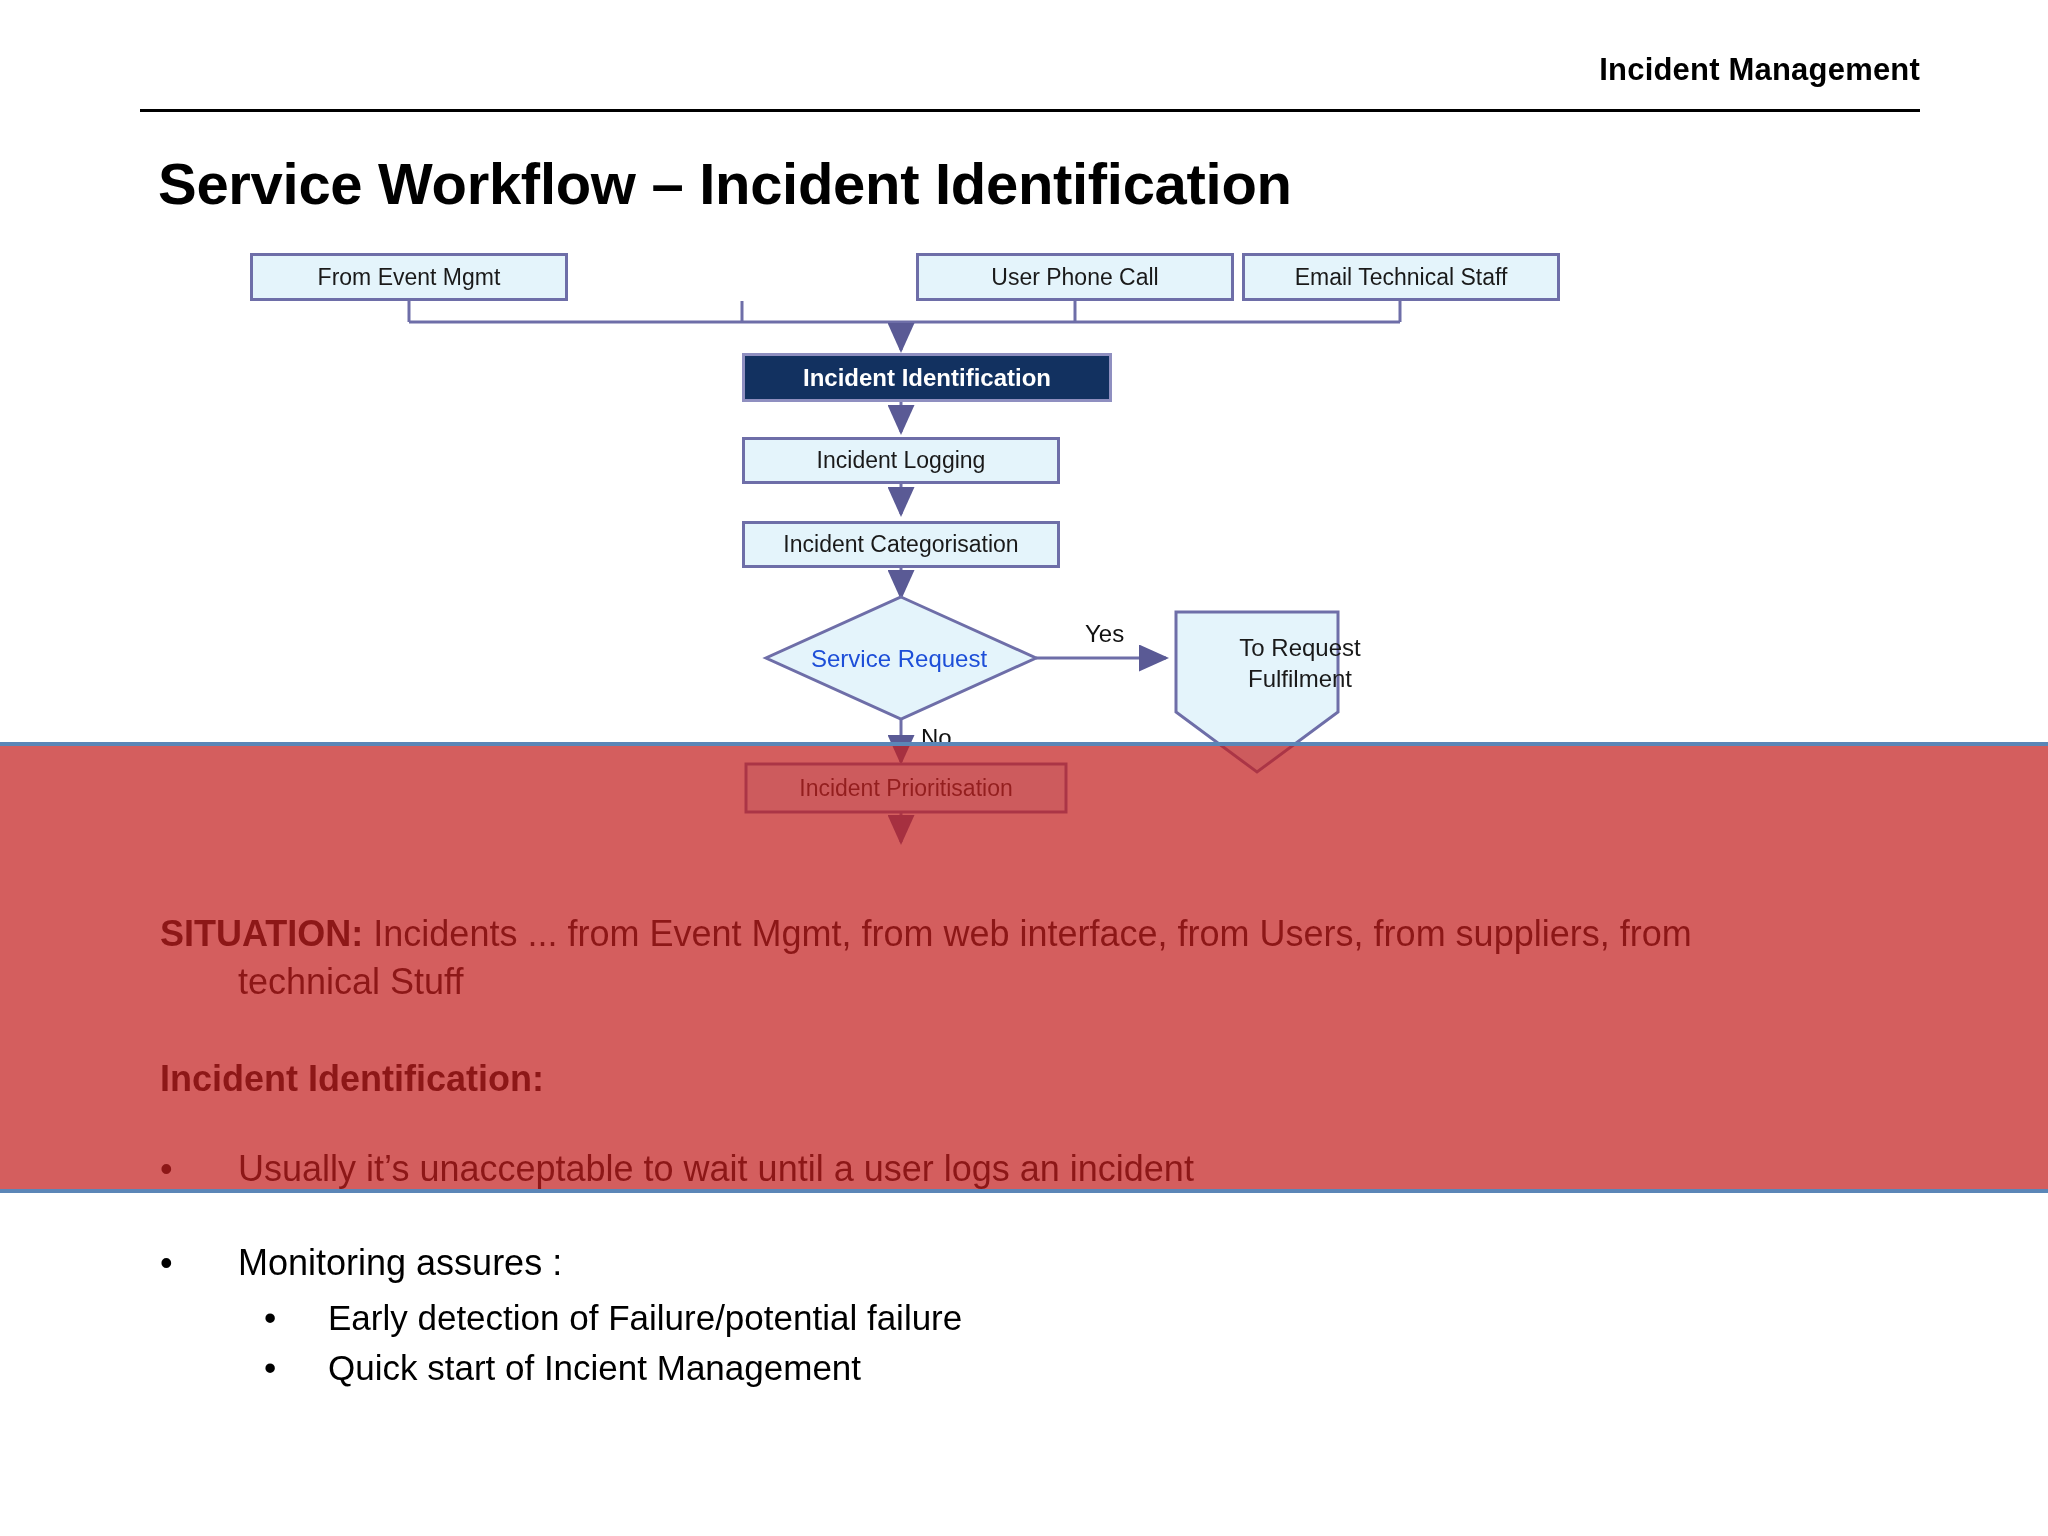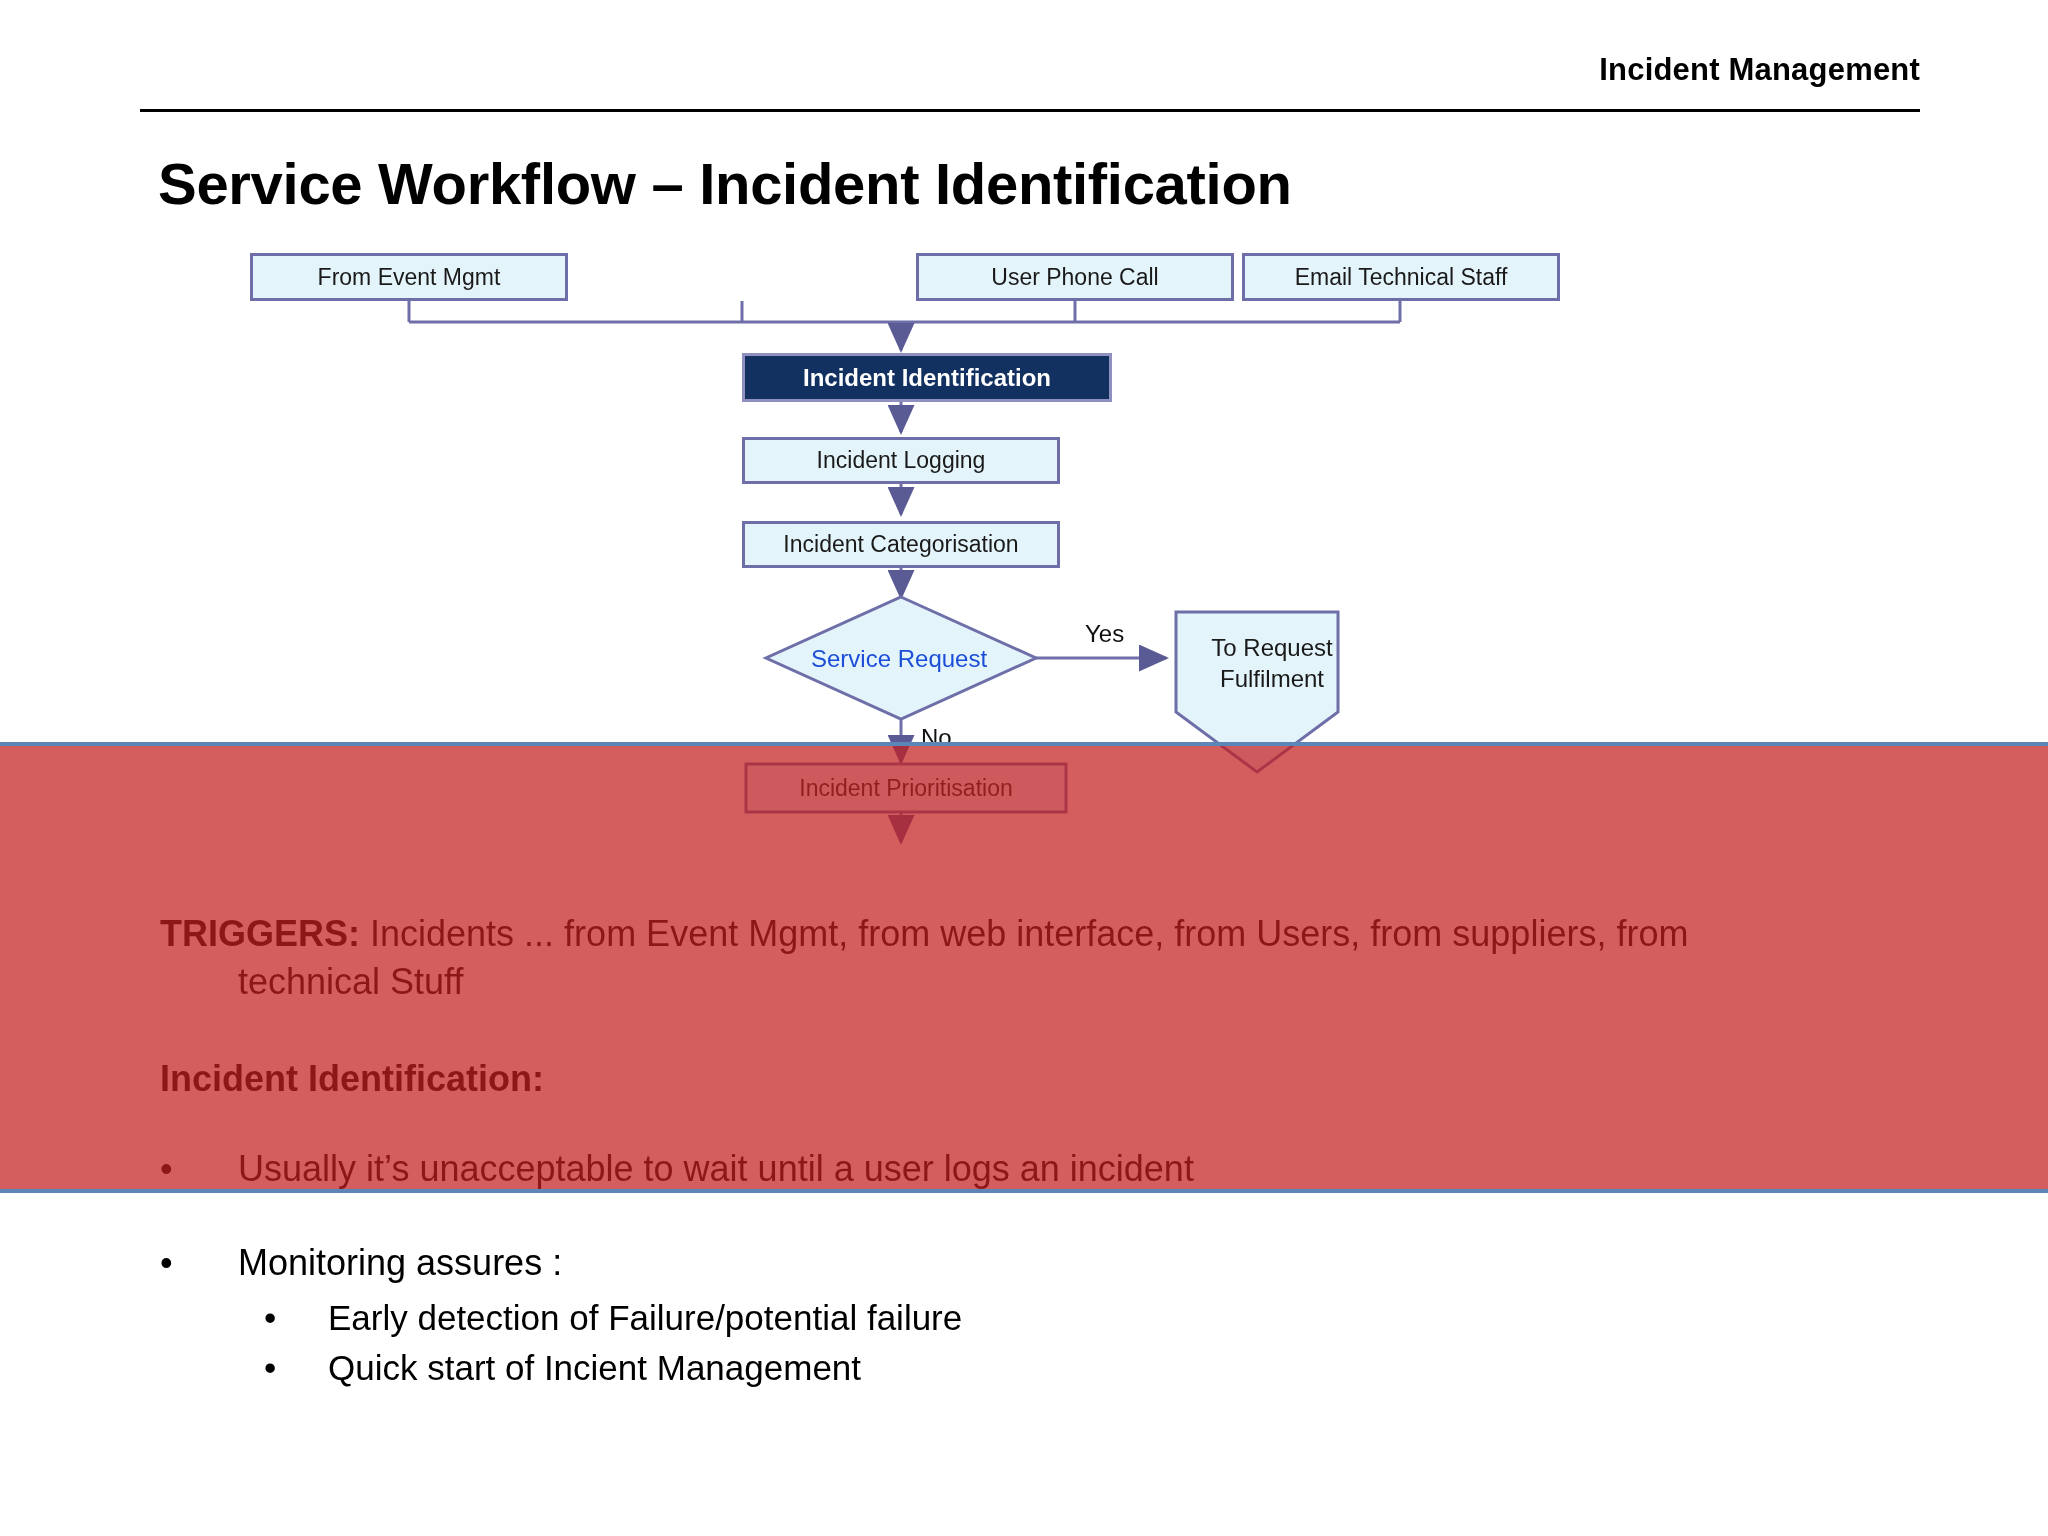--- a/index.html
+++ b/index.html
@@ -146,32 +146,32 @@
 
     <div class="node dark" style="left:742px;top:353px;width:370px;height:49px;">Incident Identification</div>
     <div class="node step" style="left:742px;top:437px;width:318px;">Incident Logging</div>
     <div class="node step" style="left:742px;top:521px;width:318px;">Incident Categorisation</div>
 
     <div class="diamond-txt" style="left:811px;top:645px;">Service Request</div>
 
     <div class="lbl" style="left:1085px;top:620px;">Yes</div>
     <div class="lbl" style="left:921px;top:724px;">No</div>
 
-    <div style="position:absolute;left:1176px;top:632px;width:192px;text-align:center;font-size:24px;color:#1a1a1a;line-height:1.3;">
+    <div style="position:absolute;left:1176px;top:632px;width:192px;text-align:center;font-size:24px;color:#1a1a1a;line-height:1.3;padding-left:28px;">
       <div>To Request</div>
       <div>Fulfilment</div>
     </div>
 
     <div style="position:absolute;left:746px;top:764px;width:320px;height:48px;display:flex;align-items:center;justify-content:center;font-size:23px;color:#1a1a1a;">Incident Prioritisation</div>
   </div>
 
   <div class="body-text">
 
     <div class="tx p-trigger">
-      <b>TRIGGERS:</b><span> Incidents ... from Event Mgmt, from web interface, from Users, from suppliers, from</span>
+      <b>SITUATION:</b><span> Incidents ... from Event Mgmt, from web interface, from Users, from suppliers, from</span>
       <span class="ind">technical Stuff</span>
     </div>
 
     <div class="tx p-head">Incident Identification:</div>
 
     <div class="tx p-b1">
       <span style="display:inline-block;width:78px;">•</span><span>Usually it’s unacceptable to wait until a user logs an incident</span>
     </div>
 
     <div class="tx p-b2">

